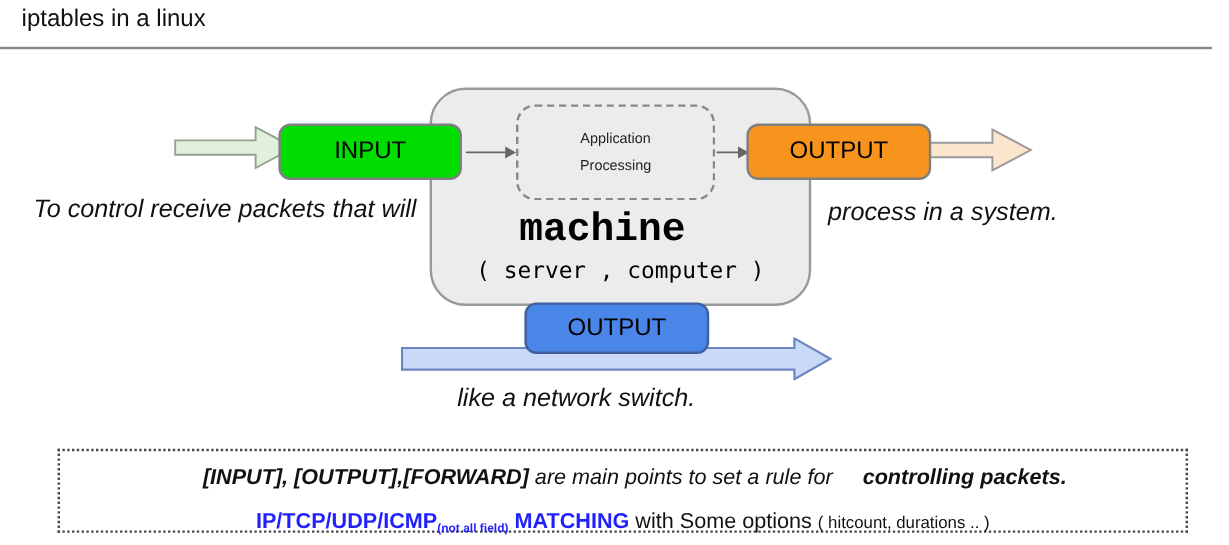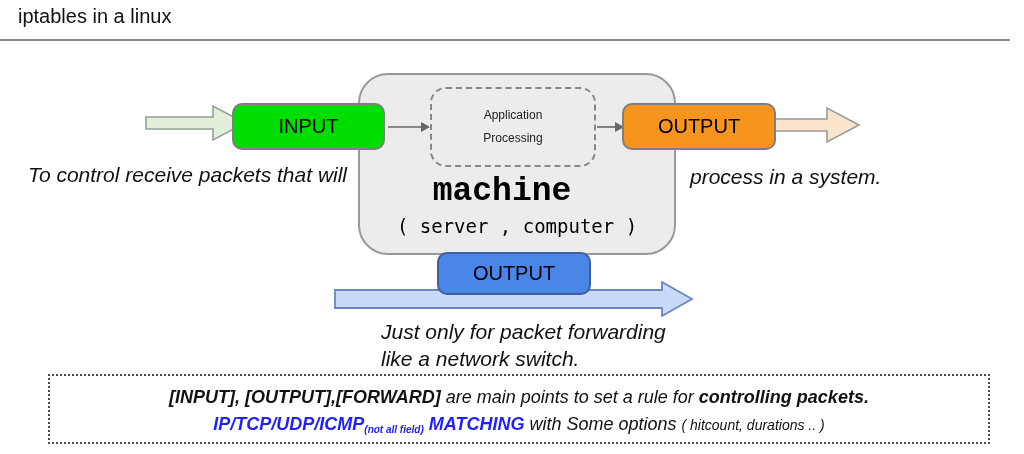--- a/index.html
+++ b/index.html
@@ -47,22 +47,22 @@
   .caption { position:absolute; font-style:italic; font-size:21px; line-height:25px; color:#111; z-index:2; }
   .caption-input   { left:28px;  top:162px; }
   .caption-output  { left:690px; top:164px; }
   .caption-forward { left:381px; top:318px; line-height:27px; }
   
   .note-box {
     position:absolute; left:48px; top:374px; width:942px; height:70px;
     border:2px dotted #4a4a4a; text-align:center; z-index:2;
   }
   .note-line1 { margin-top:11px; font-style:italic; font-size:18px; color:#111; }
-  .note-line1 .b { font-weight:bold; }
-  .note-line2 { margin-top:6px; font-style:italic; font-size:18px; color:#111; }
+  .note-line1 .b { font-weight:bold;margin-left:20px; }
+  .note-line2 { margin-top:16px; font-size:18px; color:#111; }
   .note-blue { color:var(--note_blue); font-weight:bold; }
   .note-blue-small { color:var(--note_blue); font-weight:bold; font-size:10px; position:relative; top:3px; }
   .note-small { font-size:14px; }
 </style>
 </head>
 <body>
 
 <div id="page">
 
   <div class="page-title">iptables in a linux</div>
@@ -114,21 +114,20 @@
 
   <div class="caption caption-input">
     <div>To control receive packets that will</div>
   </div>
 
   <div class="caption caption-output">
     <div>process in a system.</div>
   </div>
 
   <div class="caption caption-forward">
-    <div>Just only for packet forwarding</div>
     <div>like a network switch.</div>
   </div>
 
   <div class="note-box">
     <div class="note-line1">
       <span class="b">[INPUT], [OUTPUT],[FORWARD]</span><span> are main points to set a rule for </span><span class="b">controlling packets.</span>
     </div>
     <div class="note-line2">
       <span class="note-blue">IP/TCP/UDP/ICMP</span><span class="note-blue-small">(not all field)</span><span class="note-blue"> MATCHING</span><span> with Some options </span><span class="note-small">( hitcount, durations .. )</span>
     </div>

